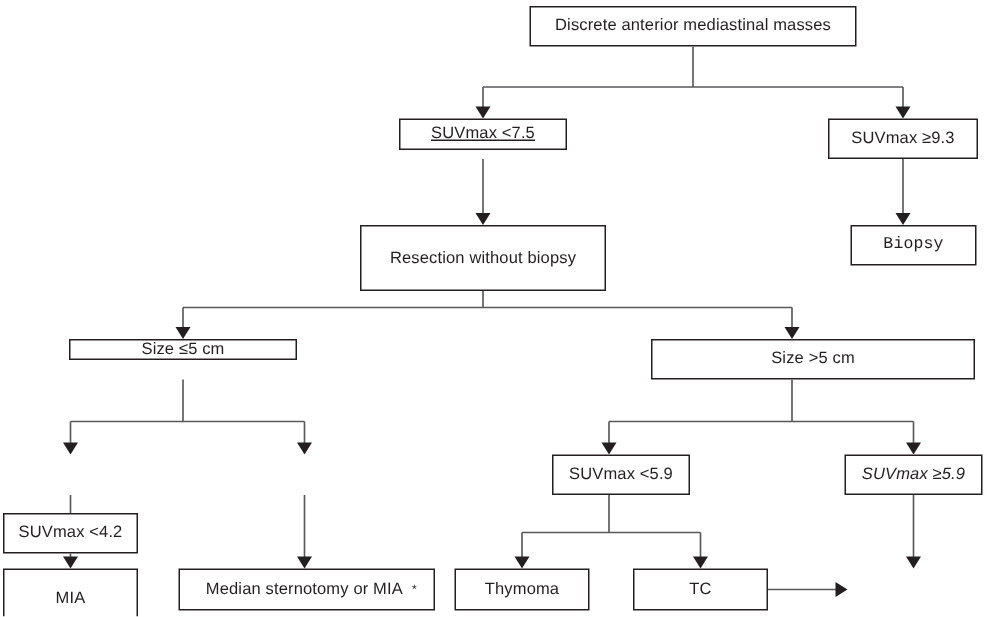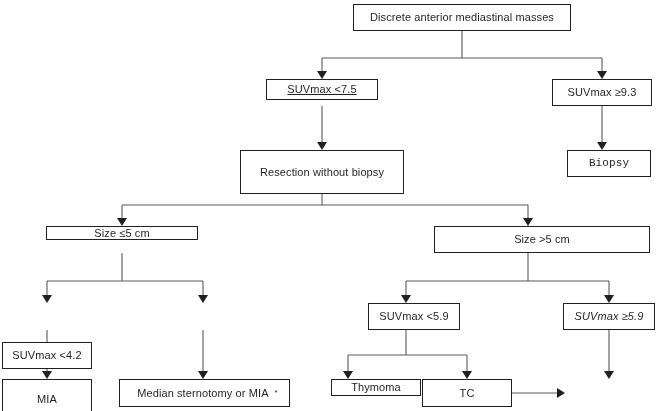--- a/index.html
+++ b/index.html
@@ -184,21 +184,21 @@
 
   <div class="node" style="left:2px;top:379px;width:90px;height:40px;">
     <span class="node-label">MIA</span>
   </div>
 
   <div class="node" style="left:119px;top:379px;width:171px;height:28px;">
     <span class="node-label">Median sternotomy or MIA</span>
       <span class="sup">*</span>
   </div>
 
-  <div class="node" style="left:303px;top:379px;width:90px;height:17px;margin-left:28px;">
+  <div class="node" style="left:303px;top:379px;width:90px;height:28px;">
     <span class="node-label">Thymoma</span>
   </div>
 
   <div class="node" style="left:422px;top:379px;width:90px;height:28px;">
     <span class="node-label">TC</span>
   </div>
 
 
 </div>
 

